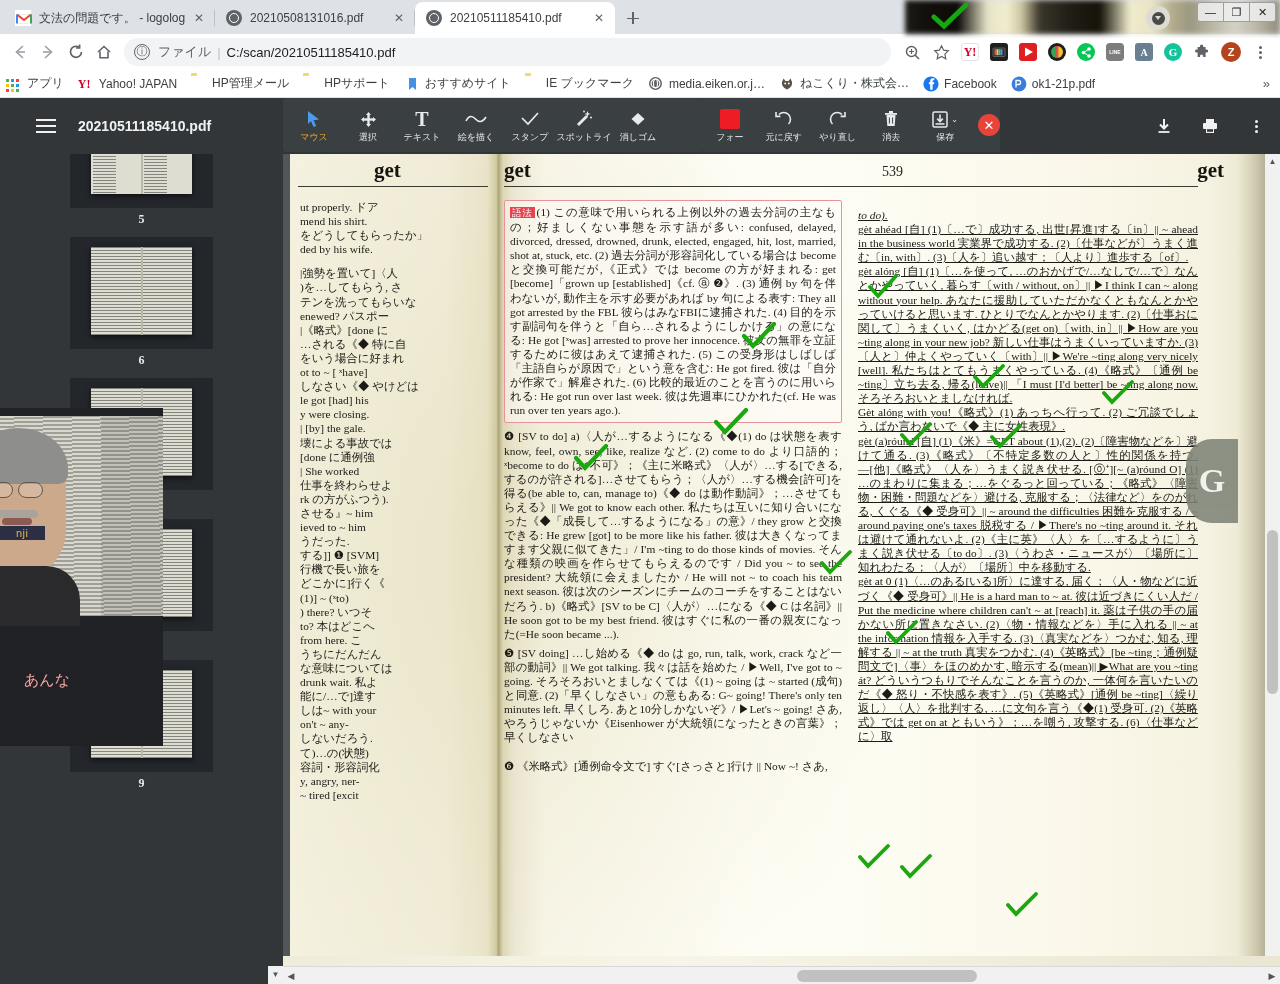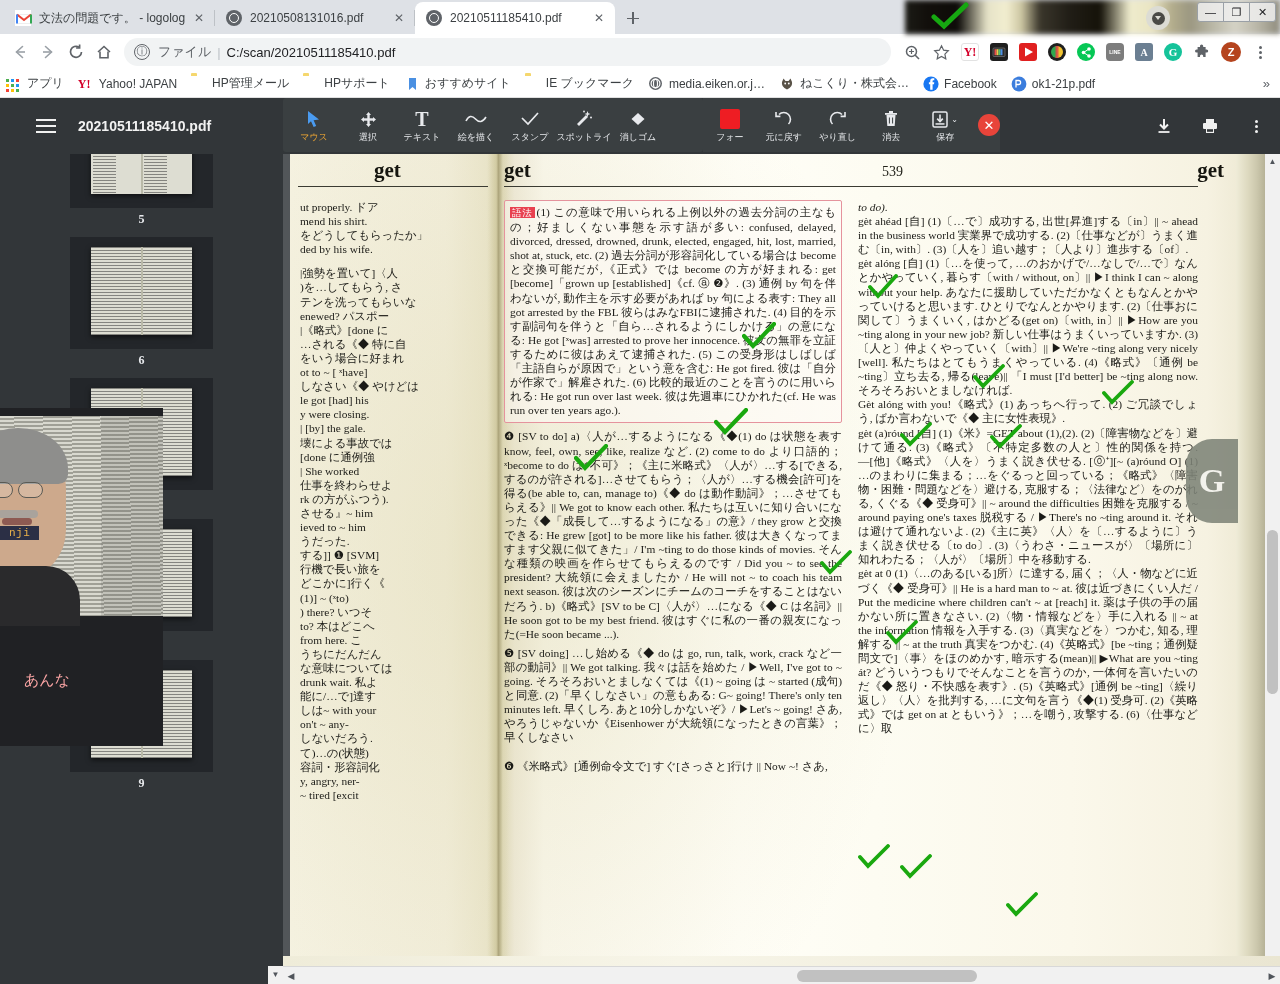--- a/index.html
+++ b/index.html
@@ -289,21 +289,21 @@
   .webcam .mustache {
     position: absolute; left: -2px; top: 94px; width: 40px; height: 8px;
     background: #a9a39c; border-radius: 5px;
   }
   .webcam .suit {
     position: absolute; left: -30px; top: 150px; width: 110px; height: 60px;
     background: #2a2a2c; border-radius: 30px 34px 0 0;
   }
   .webcam .namebadge {
     position: absolute; left: 0; top: 118px; background: #2b2f45;
-    color: #e8b04a; font-size: 11px; padding: 1px 9px; letter-spacing: .5px; font-family: Liberation Mono, monospace;
+    color: #e8b04a; font-size: 11px; padding: 1px 16px; letter-spacing: .5px;
   }
   .webcam .caption {
     position: absolute; left: 24px; bottom: 56px; color: #fca5a5; font-size: 15px;
   }
 
   
   .pdfmain {
     position: absolute; left: 283px; top: 56px; width: 997px; height: 830px;
     background: #525659; overflow: hidden;
   }
@@ -341,21 +341,21 @@
   }
 
   
   .col {
     position: absolute; top: 34px; font-family: "Liberation Serif", serif;
     color: #1a1a16; font-size: 11.4px; line-height: 14.1px;
     text-align: justify;
   }
   .col.c0 { left: 10px;  width: 188px; top: 46px; }
   .col.c1 { left: 214px; width: 338px; top: 46px; }
-  .col.c2 { left: 568px; width: 340px; top: 46px; }
+  .col.c2 { left: 568px; width: 340px; top: 54px; text-decoration: underline; }
   .colhead {
     position: absolute; font-family: "Liberation Serif", serif;
     font-weight: bold; font-size: 21px; color: #15150f;
   }
   .colhead.h0 { left: 84px; top: 4px; }
   .colhead.h1 { left: 214px; top: 4px; }
   .colhead.h2 { right: 42px; top: 4px; }
   .pagenum {
     position: absolute; left: 592px; top: 10px; font-size: 14px;
     font-family: "Liberation Serif", serif; color: #22221a;

